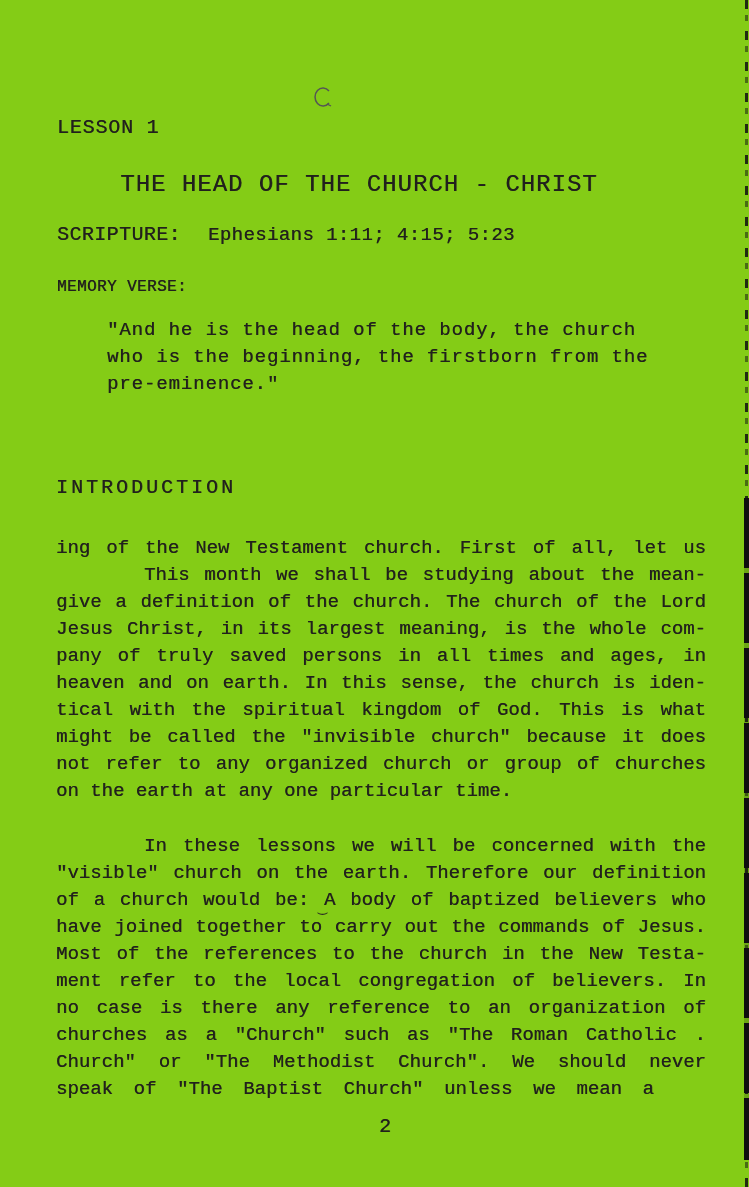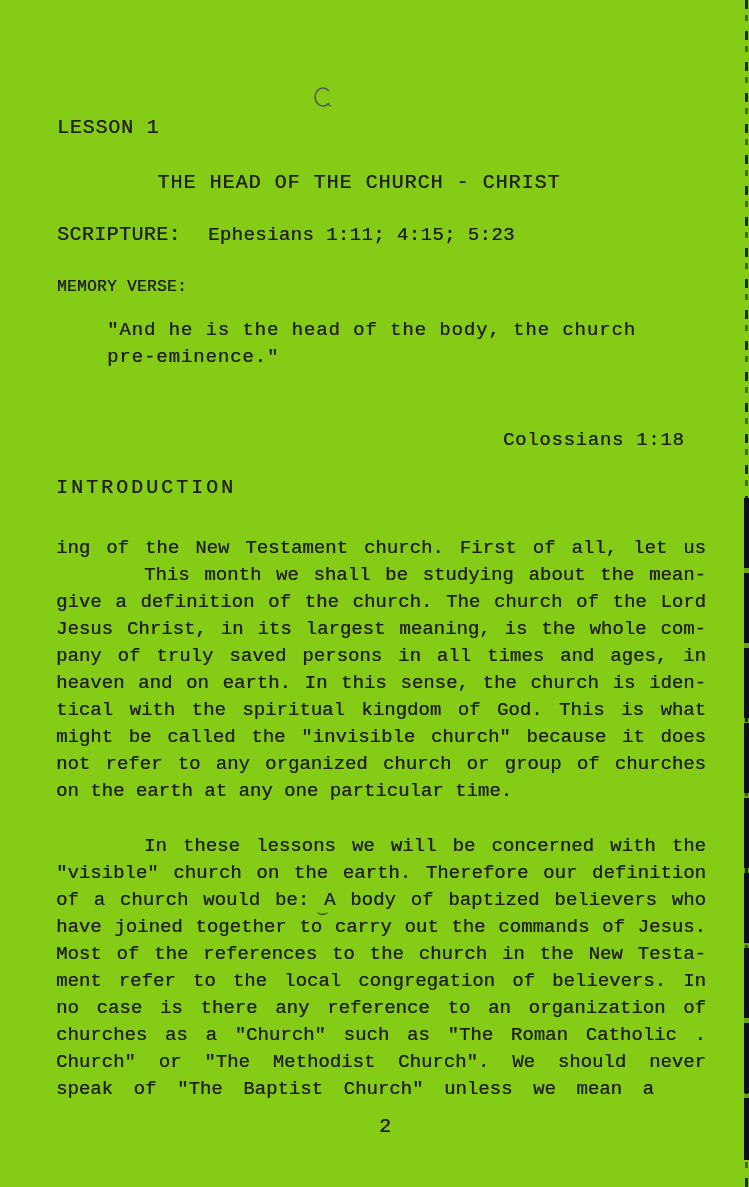--- a/index.html
+++ b/index.html
@@ -7,21 +7,21 @@
     position:relative;
     width:749px;height:1187px;
     margin:0 auto;
     background:#84cc16;
     font-family:"Liberation Mono","DejaVu Sans Mono",monospace;
     color:#21201d;
     overflow:hidden;
     text-shadow:0.4px 0 rgba(33,32,29,0.75);
   }
   .lesson-label{position:absolute;left:57px;top:116px;font-size:20px;letter-spacing:0.8px;}
-  .doc-title{position:absolute;left:56px;top:171px;width:606px;text-align:center;font-size:20px;letter-spacing:1px;}
+  .doc-title{position:absolute;left:56px;top:171px;width:606px;text-align:center;font-size:24px;letter-spacing:1px;}
   .scripture-label{position:absolute;left:57px;top:223px;font-size:20px;letter-spacing:0.4px;}
   .scripture-ref{position:absolute;left:208px;top:224px;font-size:19px;letter-spacing:0.4px;}
   .memory-label{position:absolute;left:57px;top:278px;font-size:16px;letter-spacing:0.4px;}
   .verse{position:absolute;left:107px;top:317px;font-size:19px;line-height:27px;letter-spacing:0.9px;}
   .verse-ref{position:absolute;left:503px;top:429px;font-size:19px;letter-spacing:0.7px;}
   .section-heading{position:absolute;left:56px;top:476px;width:649px;text-align:left;font-size:20px;letter-spacing:3px;}
   .para{position:absolute;left:56px;width:650px;font-size:19px;line-height:27px;}
   .para-1{top:535px;}
   .para-2{top:833px;}
   .line{white-space:normal;}
@@ -53,24 +53,24 @@
 
   <div class="doc-title">THE HEAD OF THE CHURCH - CHRIST</div>
 
   <div class="scripture-label">SCRIPTURE:</div>
   <div class="scripture-ref">Ephesians 1:11; 4:15; 5:23</div>
 
   <div class="memory-label">MEMORY VERSE:</div>
 
   <div class="verse">
     <div class="line">"And he is the head of the body, the church</div>
+    <div class="line">who is the beginning, the firstborn from the</div>
     <div class="line">pre-eminence."</div>
   </div>
 
-  <div class="verse-ref">Colossians 1:18</div>
 
   <div class="section-heading">INTRODUCTION</div>
 
   <div class="para para-1">
     <div class="line j">ing of the New Testament church.  First of all, let us</div>
     <div class="line j indent">This month we shall be studying about the mean-</div>
     <div class="line j">give a definition of the church.  The church of the Lord</div>
     <div class="line j">Jesus Christ, in its largest meaning, is the whole com-</div>
     <div class="line j">pany of truly saved persons in all times and ages,  in</div>
     <div class="line j">heaven and on earth. In this sense, the church is iden-</div>

